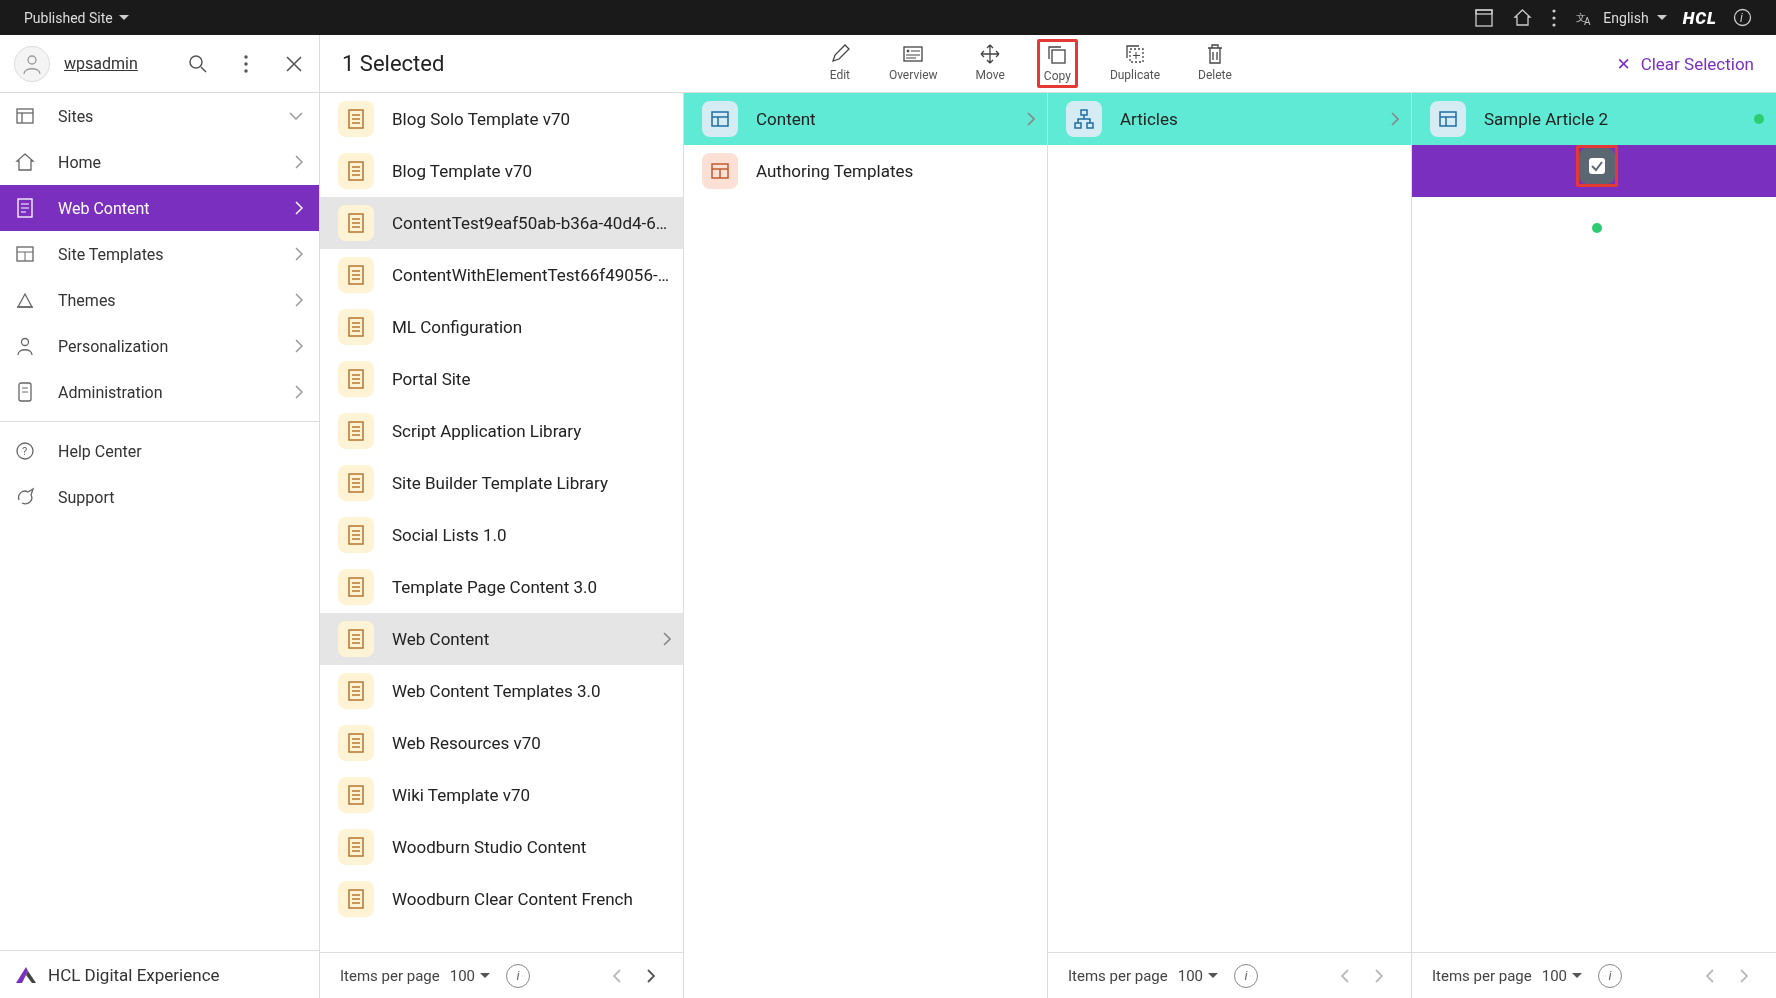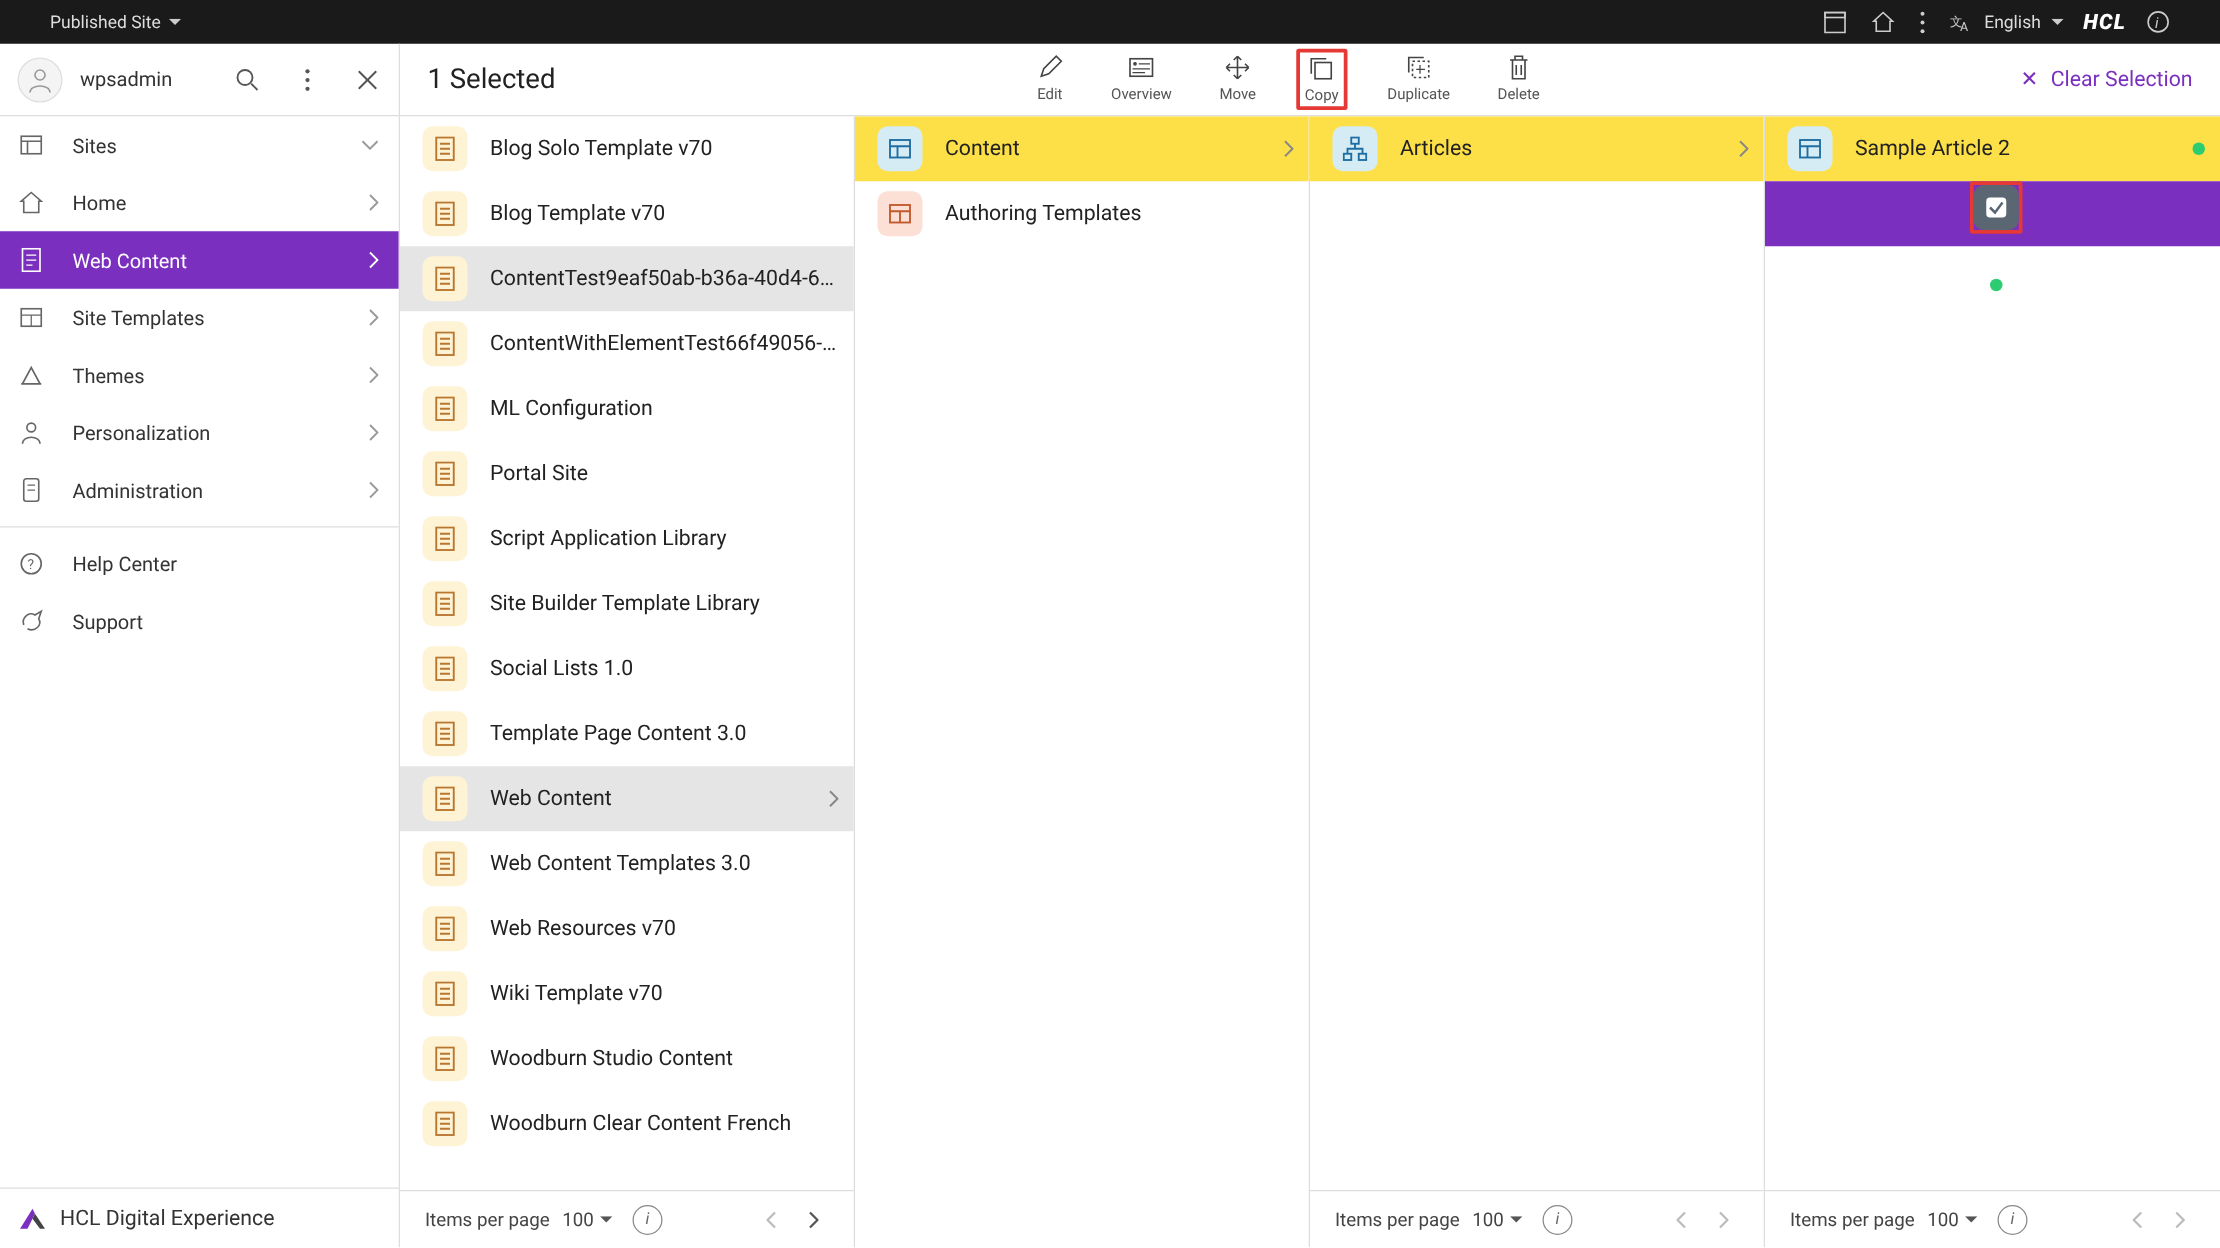--- a/index.html
+++ b/index.html
@@ -1,33 +1,33 @@
 <!DOCTYPE html>
 <html><head>
 <meta charset="utf-8">
 <style>
 * { margin:0; padding:0; box-sizing:border-box; font-family:-apple-system,BlinkMacSystemFont,"Segoe UI",Roboto,sans-serif; }
 body { width:1776px; height:998px; background:#fff; overflow:hidden; display:flex; flex-direction:column; }
 
 
-.topbar { height:35px; background:#1a1a1a; color:#fff; display:flex; align-items:center; padding:0 30px; font-size:14px; }
+.topbar { height:35px; background:#1a1a1a; color:#fff; display:flex; align-items:center; padding:0 14px; font-size:14px; }
 .topbar .spacer { flex:1; }
 .topbar .tb-item { display:flex; align-items:center; gap:6px; padding:0 10px; cursor:pointer; color:#ddd; }
 .topbar .tb-item svg { fill:#ddd; }
 .topbar .lang { gap:8px; }
 .topbar .logo { font-weight:900; font-style:italic; letter-spacing:1px; color:#fff; font-size:17px; margin:0 6px; }
 
 
 .main { flex:1; display:flex; min-height:0; }
 
 
 .sidebar { width:320px; border-right:1px solid #ddd; display:flex; flex-direction:column; }
 .sb-header { height:58px; border-bottom:1px solid #ddd; display:flex; align-items:center; padding:0 8px 0 14px; gap:14px; }
 .avatar { width:36px; height:36px; border-radius:50%; background:#f4f4f4; display:flex; align-items:center; justify-content:center; color:#888; border:1px solid #ddd; }
-.sb-user { font-size:16px; color:#333; flex:1; }
+.sb-user { font-size:16px; color:#333; flex:1;text-decoration:underline; }
 .sb-hicon { width:34px; height:34px; display:flex; align-items:center; justify-content:center; cursor:pointer; color:#555; }
 
 .sb-nav { flex:1; overflow:auto; }
 .sb-item { height:46px; display:flex; align-items:center; padding:0 16px 0 14px; gap:22px; cursor:pointer; color:#333; font-size:16px; }
 .sb-item .sb-icon { width:22px; display:flex; justify-content:center; color:#666; }
 .sb-item .label { flex:1; }
 .sb-item .chev { color:#999; }
 .sb-item.active { background:#7b2fbf; color:#fff; }
 .sb-item.active .sb-icon, .sb-item.active .chev { color:#fff; }
 .sb-divider { height:1px; background:#ddd; margin:6px 0; }
@@ -57,21 +57,21 @@
 .list { flex:1; overflow:auto; }
 .row { height:52px; display:flex; align-items:center; padding:0 12px 0 18px; gap:18px; cursor:pointer; font-size:17px; color:#222; }
 .row .ic { width:36px; height:36px; border-radius:8px; display:flex; align-items:center; justify-content:center; flex-shrink:0; }
 .row .ic.lib { background:#fef3d5; color:#b8762f; }
 .row .ic.site { background:#d5ecf5; color:#1f6ea3; }
 .row .ic.tmpl { background:#fce0d5; color:#c25a2e; }
 .row .ic.tree { background:#d5ecf5; color:#1f6ea3; }
 .row .label { flex:1; white-space:nowrap; overflow:hidden; text-overflow:ellipsis; }
 .row .chev { color:#888; }
 .row.highlight { background:#e5e5e5; }
-.row.head { background:#fde047; }
+.row.head { background:#5eead4; }
 .row.sel { background:#7b2fbf; color:#fff;flex-direction:column; }
 .row .dot { width:10px; height:10px; border-radius:50%; background:#2ecc71; flex-shrink:0; }
 .row .chk { width:36px; height:36px; border-radius:8px; background:#5a6773; display:flex; align-items:center; justify-content:center; color:#fff; }
 .row.sel .chkwrap { border:3px solid #e53935; padding:0; border-radius:2px; }
 .chkwrap { padding:3px; }
 
 .pager { height:46px; border-top:1px solid #ddd; display:flex; align-items:center; padding:0 20px; gap:10px; font-size:15px; color:#444; }
 .pager .lbl { }
 .pager .val { display:flex; align-items:center; gap:5px; cursor:pointer; }
 .pager .inf { width:24px; height:24px; border:1.5px solid #888; border-radius:50%; display:flex; align-items:center; justify-content:center; font-size:13px; font-style:italic; color:#666; margin-left:6px; }

